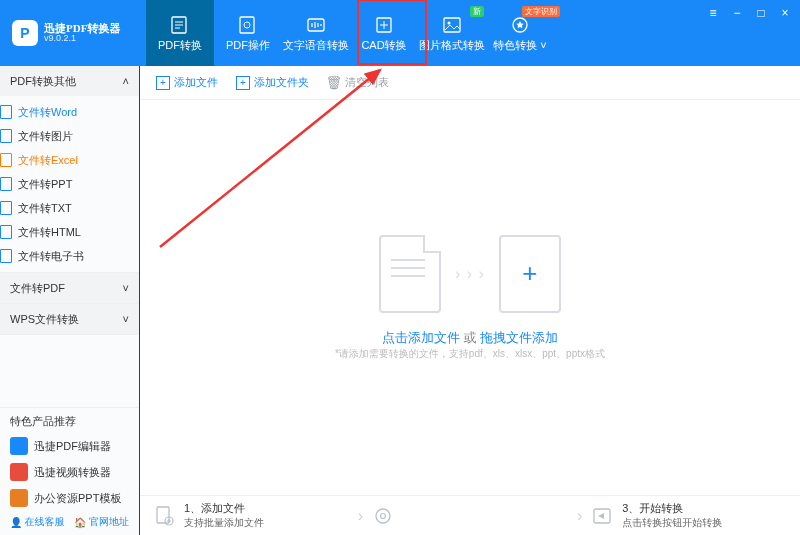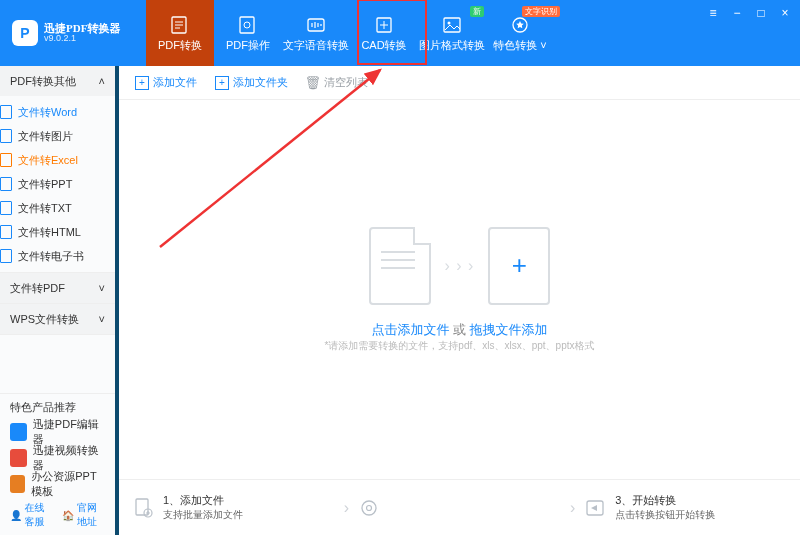--- a/index.html
+++ b/index.html
@@ -6,28 +6,28 @@
 body { width: 800px; height: 535px; background: #fff; overflow: hidden; position: relative; }
 .header { height: 66px; background: #1989fa; display: flex; align-items: center; padding: 0 10px 0 12px; color: #fff; position: relative; }
 .logo-box { display: flex; align-items: center; gap: 6px; min-width: 130px; }
 .logo-icon { width: 26px; height: 26px; background: #fff; border-radius: 6px; display: flex; align-items: center; justify-content: center; }
 .logo-inner { color: #1989fa; font-weight: 700; font-size: 14px; }
 .logo-txt { display: flex; flex-direction: column; line-height: 1.1; }
 .app-title { font-size: 11px; font-weight: 600; font-family: Liberation Serif, serif; }
 .app-ver { font-size: 9px; opacity: .85; }
 .tabs { display: flex; align-items: stretch; height: 100%; margin-left: 4px; }
 .tab { width: 68px; display: flex; flex-direction: column; align-items: center; justify-content: center; font-size: 11px; cursor: pointer; position: relative; }
-.tab.active { background: #c2410c; }
+.tab.active { background: #0369a1; }
 .tab-ic { width: 26px; height: 22px; display: flex; align-items: center; justify-content: center; margin-bottom: 2px; }
 .badge-new { position: absolute; top: 6px; right: 2px; background: #2ecc71; font-size: 8px; padding: 0 3px; border-radius: 2px; }
 .badge-org { position: absolute; top: 6px; right: -6px; background: #ff6b3b; font-size: 8px; padding: 0 3px; border-radius: 2px; text-align: right; }
 .wincontrols { position: absolute; right: 8px; top: 6px; display: flex; gap: 10px; font-size: 12px; }
 .winbtn { width: 14px; text-align: center; cursor: pointer; }
 .main { display: flex; height: calc(100% - 66px); }
-.sidebar { width: 119px; border-right: 4px solid #0c4a6e; background: #fafbfc; display: flex; flex-direction: column; }
+.sidebar { width: 140px; border-right: 1px solid #0c4a6e; background: #fafbfc; display: flex; flex-direction: column; }
 .side-group { border-bottom: 1px solid #eee; }
 .side-head { height: 30px; display: flex; align-items: center; justify-content: space-between; padding: 0 10px; font-size: 11px; color: #333; cursor: pointer; background: #f2f3f4; }
 .side-list { padding: 4px 0; }
 .side-item { height: 24px; display: flex; align-items: center; gap: 6px; padding: 0 0; font-size: 11px; color: #333; cursor: pointer; }
 .side-item .fi { width: 12px; height: 14px; border: 1px solid #1989fa; border-radius: 1px; position: relative; }
 .side-item.sel { color: #ff7b00; }
 .side-item.lnk { color: #1989fa; }
 .sidebar-spacer { flex: 1; }
 .reco-head { font-size: 11px; padding: 6px 10px 4px; color: #333; border-top: 1px solid #eee; }
 .reco-item { height: 26px; display: flex; align-items: center; gap: 6px; padding: 0 10px; font-size: 11px; color: #333; cursor: pointer; }
@@ -42,21 +42,21 @@
 .dropzone { flex: 1; display: flex; flex-direction: column; align-items: center; justify-content: center; position: relative; }
 .drop-ill { display: flex; align-items: center; gap: 14px; margin-bottom: 16px; }
 .doc-shape { width: 62px; height: 78px; border: 2px solid #d9dde1; border-radius: 4px; position: relative; }
 .doc-fold { position: absolute; top: -2px; right: -2px; width: 18px; height: 18px; background: #fff; border-left: 2px solid #d9dde1; border-bottom: 2px solid #d9dde1; }
 .doc-lines { position: absolute; left: 10px; top: 22px; right: 14px; height: 2px; background: #d9dde1; box-shadow: 0 8px 0 #d9dde1, 0 16px 0 #d9dde1; }
 .plus-shape { width: 62px; height: 78px; border: 2px solid #d9dde1; border-radius: 4px; display: flex; align-items: center; justify-content: center; color: #1989fa; font-size: 26px; }
 .arrows { color: #d9dde1; font-size: 16px; letter-spacing: 1px; }
 .drop-text { font-size: 13px; color: #1989fa; }
 .drop-text .mid { color: #888; }
 .drop-sub { font-size: 10px; color: #bbb; }
-.steps { height: 56px; border-top: 1px solid #eee; display: flex; align-items: center; padding: 16px 12px; gap: 8px; }
+.steps { height: 40px; border-top: 1px solid #eee; display: flex; align-items: center; padding: 16px 12px; gap: 8px; }
 .step { flex: 1; display: flex; align-items: center; gap: 8px; font-size: 10px; color: #666; }
 .step-ic { width: 24px; height: 24px; display: flex; align-items: center; justify-content: center; color: #b9c0c8; }
 .step-tx .t1 { color: #333; font-size: 11px; }
 .chevsep { color: #cfd3d8; font-size: 16px; }
 .highlight-box { position: absolute; top: -1px; left: 357px; width: 70px; height: 66px; border: 2px solid #e33; pointer-events: none; }
 .arrow-svg { position: absolute; top: 62px; left: 150px; width: 245px; height: 190px; pointer-events: none; }
 </style>
 </head>
 <body>
 

